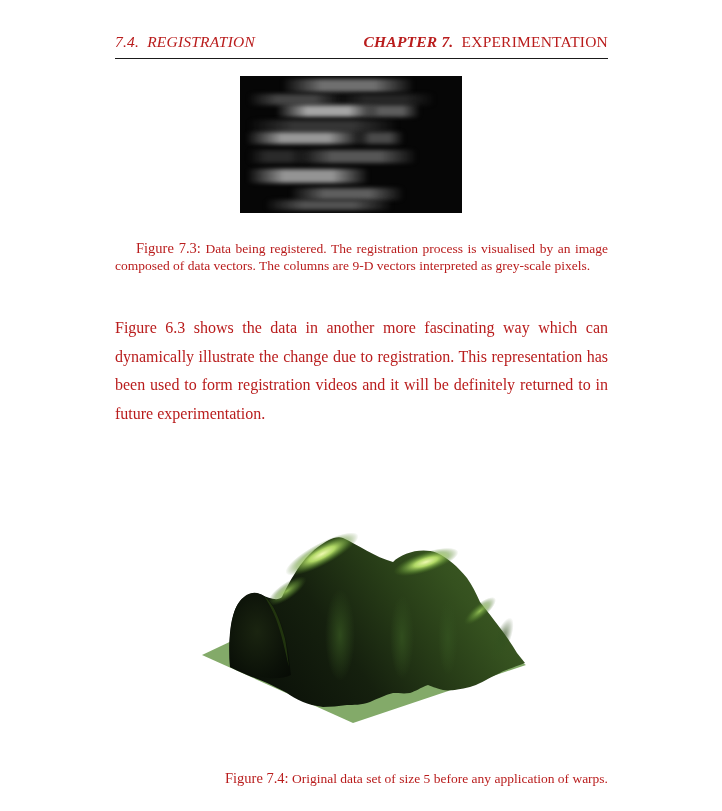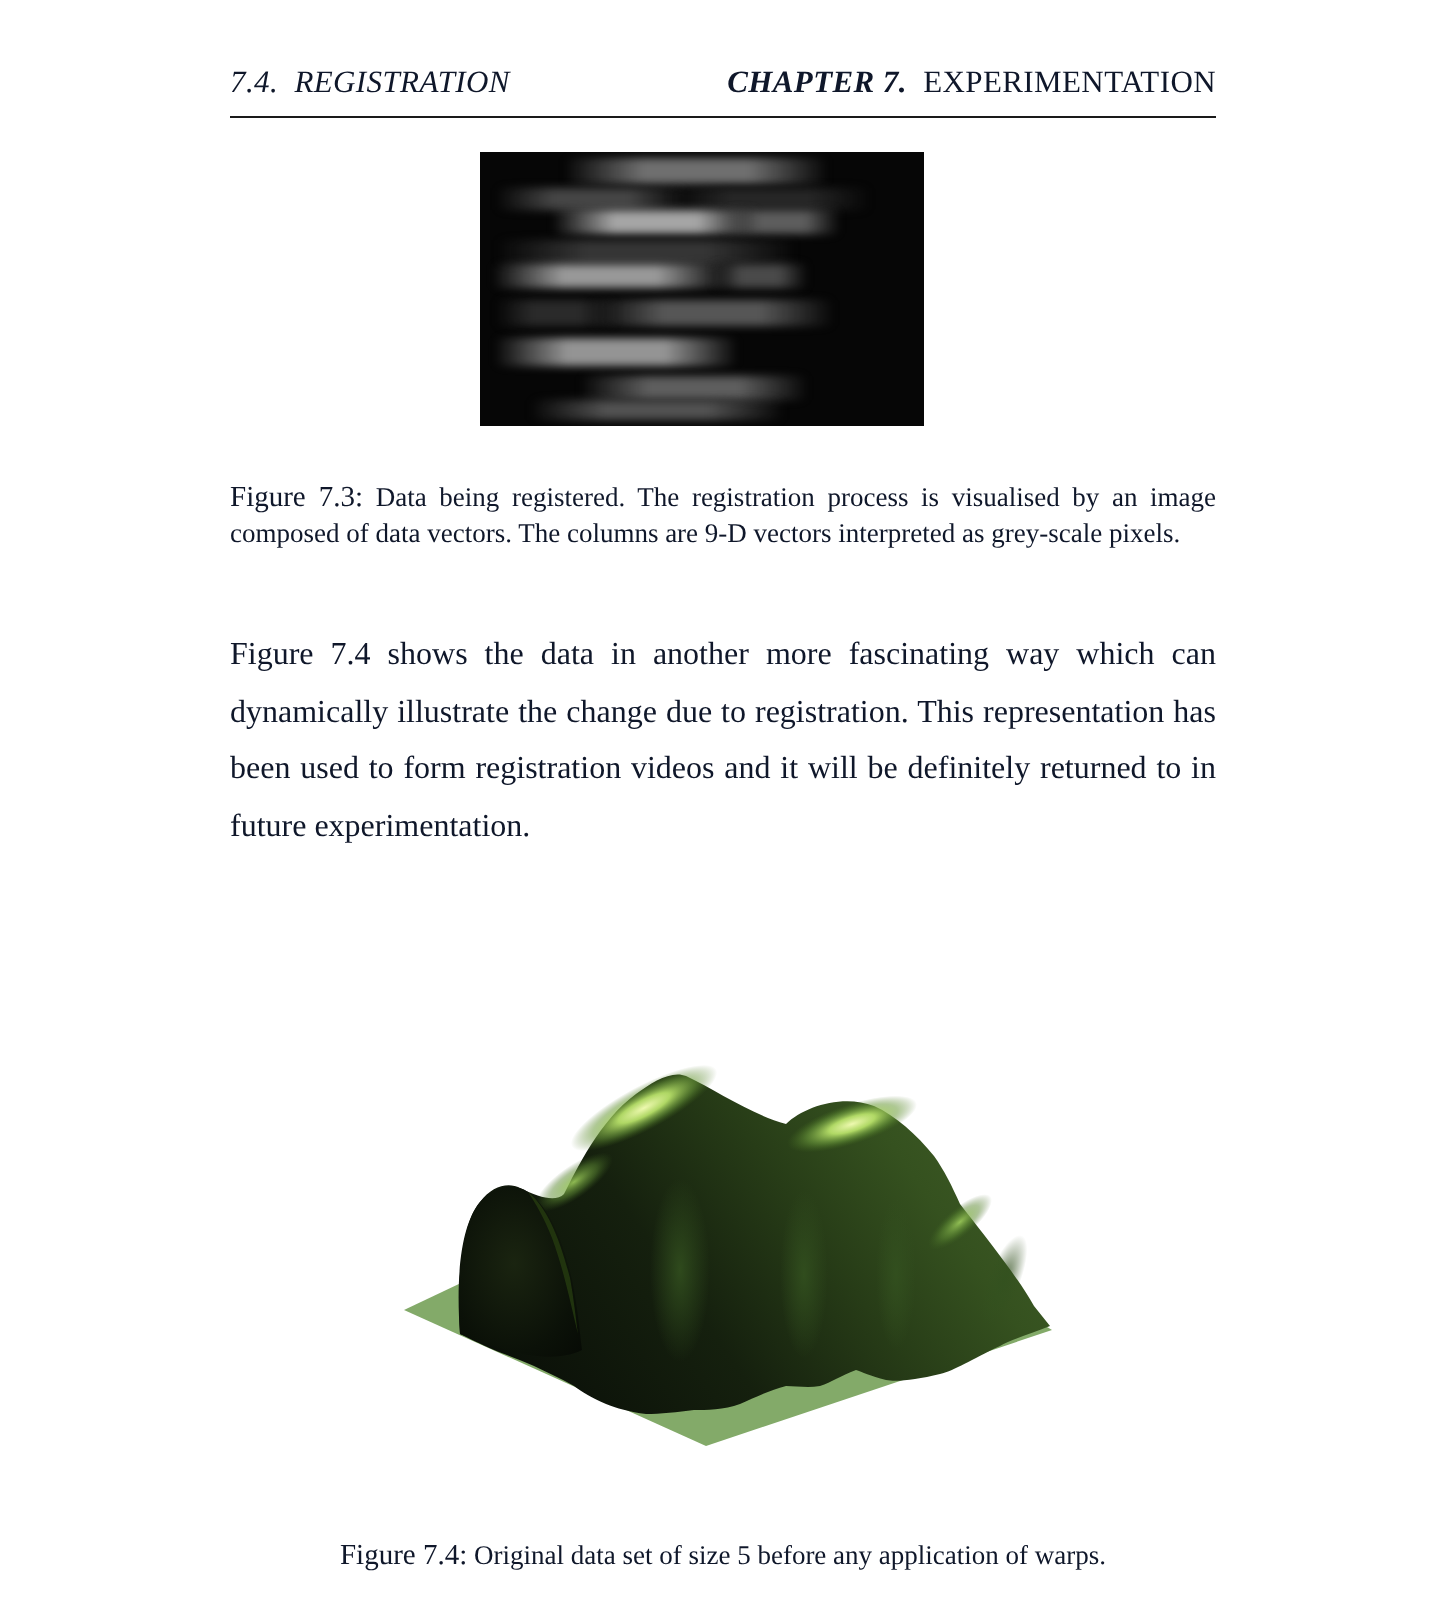--- a/index.html
+++ b/index.html
@@ -2,21 +2,21 @@
 <html><head>
 <meta charset="utf-8">
 <style>
   html,body{margin:0;padding:0;background:#e8e8e8;}
   .page{
     position:relative;
     width:722px;height:811px;
     background:#ffffff;
     margin:0 auto;
     font-family:"Liberation Serif","DejaVu Serif",serif;
-    color:#0f172a;
+    color:#b91c1c;
     overflow:hidden;
   }
   
   .runhead{
     position:absolute;left:115px;top:33px;width:493px;
     display:flex;justify-content:space-between;align-items:baseline;
     font-size:15.5px;letter-spacing:0.2px;
     border-bottom:1.4px solid #1a1a1a;
     padding-bottom:7px;
   }
@@ -29,32 +29,32 @@
     background:#060606;overflow:hidden;
   }
   .fig3 .streak{
     position:absolute;filter:blur(2.2px);border-radius:2px;
   }
   
   .caption3{
     position:absolute;left:115px;top:240px;width:493px;
     font-size:13.5px;line-height:17px;text-align:justify;
   }
-  .caption3 .figlabel{font-size:14.5px;}
+  .caption3 .figlabel{font-size:14.5px;margin-left:21px;}
   .bodypar{
     position:absolute;left:115px;top:314px;width:493px;
     font-size:16px;line-height:28.5px;text-align:justify;
   }
   
   .fig4{
     position:absolute;left:190px;top:515px;width:360px;height:240px;
   }
   .caption4{
     position:absolute;left:115px;top:770px;width:493px;
-    font-size:13.5px;text-align:center;
+    font-size:13.5px;text-align:right;
   }
   .caption4 .figlabel{font-size:14.5px;}
 </style>
 </head>
 <body>
 
 <div class="page">
 
   <div class="runhead">
     <span class="sec">7.4.  REGISTRATION</span>
@@ -72,21 +72,21 @@
       <div class="streak" style="top: 56px; left: 116px; width: 48px; height: 12px; background: linear-gradient(90deg, rgba(0, 0, 0, 0), rgb(74, 74, 74) 30%, rgb(74, 74, 74) 70%, rgba(0, 0, 0, 0));"></div>
       <div class="streak" style="top: 74px; left: 55px; width: 122px; height: 13px; background: linear-gradient(90deg, rgba(0, 0, 0, 0), rgb(86, 86, 86) 30%, rgb(86, 86, 86) 70%, rgba(0, 0, 0, 0));"></div>
       <div class="streak" style="top: 74px; left: 8px; width: 60px; height: 13px; background: linear-gradient(90deg, rgba(0, 0, 0, 0), rgb(42, 42, 42) 30%, rgb(42, 42, 42) 70%, rgba(0, 0, 0, 0));"></div>
       <div class="streak" style="top: 93px; left: 7px; width: 122px; height: 14px; background: linear-gradient(90deg, rgba(0, 0, 0, 0), rgb(148, 148, 148) 30%, rgb(148, 148, 148) 70%, rgba(0, 0, 0, 0));"></div>
       <div class="streak" style="top: 112px; left: 50px; width: 114px; height: 12px; background: linear-gradient(90deg, rgba(0, 0, 0, 0), rgb(94, 94, 94) 30%, rgb(94, 94, 94) 70%, rgba(0, 0, 0, 0));"></div>
       <div class="streak" style="top: 124px; left: 25px; width: 127px; height: 10px; background: linear-gradient(90deg, rgba(0, 0, 0, 0), rgb(82, 82, 82) 30%, rgb(82, 82, 82) 70%, rgba(0, 0, 0, 0));"></div>
     </div>
 
   <div class="caption3"><span class="figlabel">Figure 7.3:</span><span> Data being registered. The registration process is visualised by an image composed of data vectors.  The columns are 9-D vectors interpreted as grey-scale pixels.</span></div>
 
-  <div class="bodypar">Figure 7.4 shows the data in another more fascinating way which can dynamically illustrate the change due to registration.  This representation has been used to form registration videos and it will be definitely returned to in future experimentation.</div>
+  <div class="bodypar">Figure 6.3 shows the data in another more fascinating way which can dynamically illustrate the change due to registration.  This representation has been used to form registration videos and it will be definitely returned to in future experimentation.</div>
 
   <div class="fig4">
     <svg width="360" height="240" viewBox="0 0 360 240">
       <defs>
         <linearGradient id="blobBody" x1="0" y1="0.7" x2="1" y2="0.3">
           <stop offset="0" stop-color="#0a0f08"></stop>
           <stop offset="0.35" stop-color="#15200e"></stop>
           <stop offset="0.6" stop-color="#273c17"></stop>
           <stop offset="0.8" stop-color="#35511f"></stop>
           <stop offset="1" stop-color="#3f5c26"></stop>

